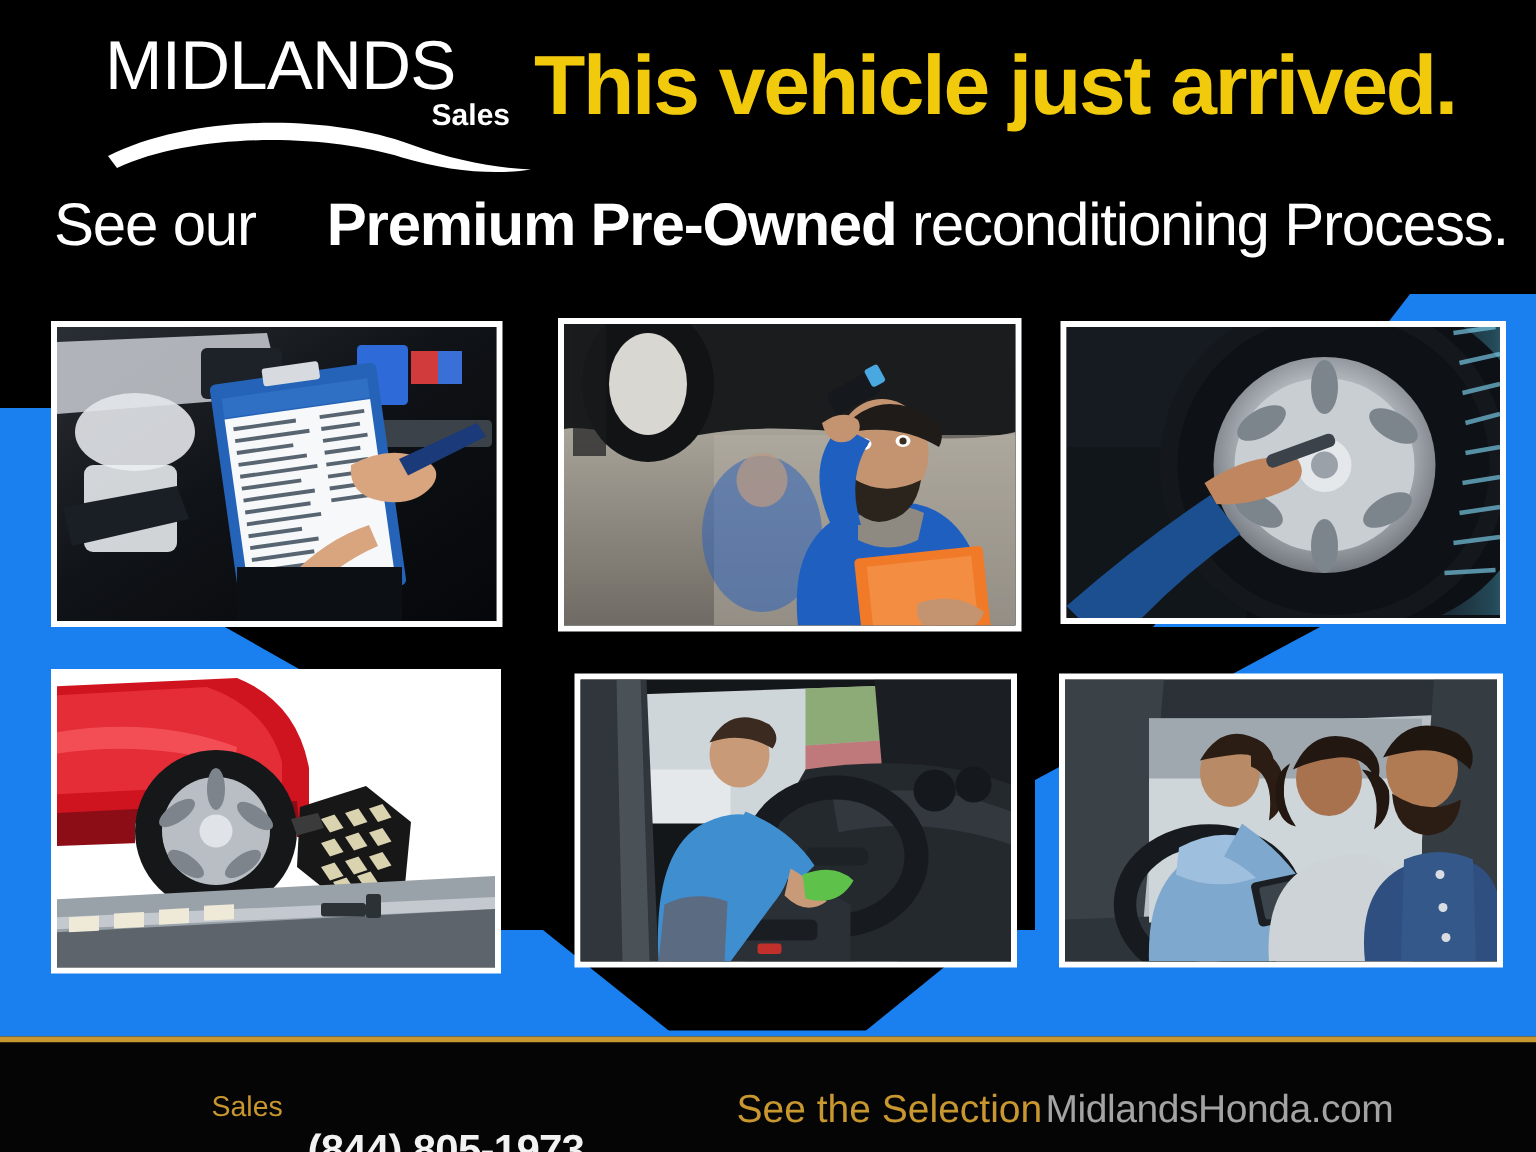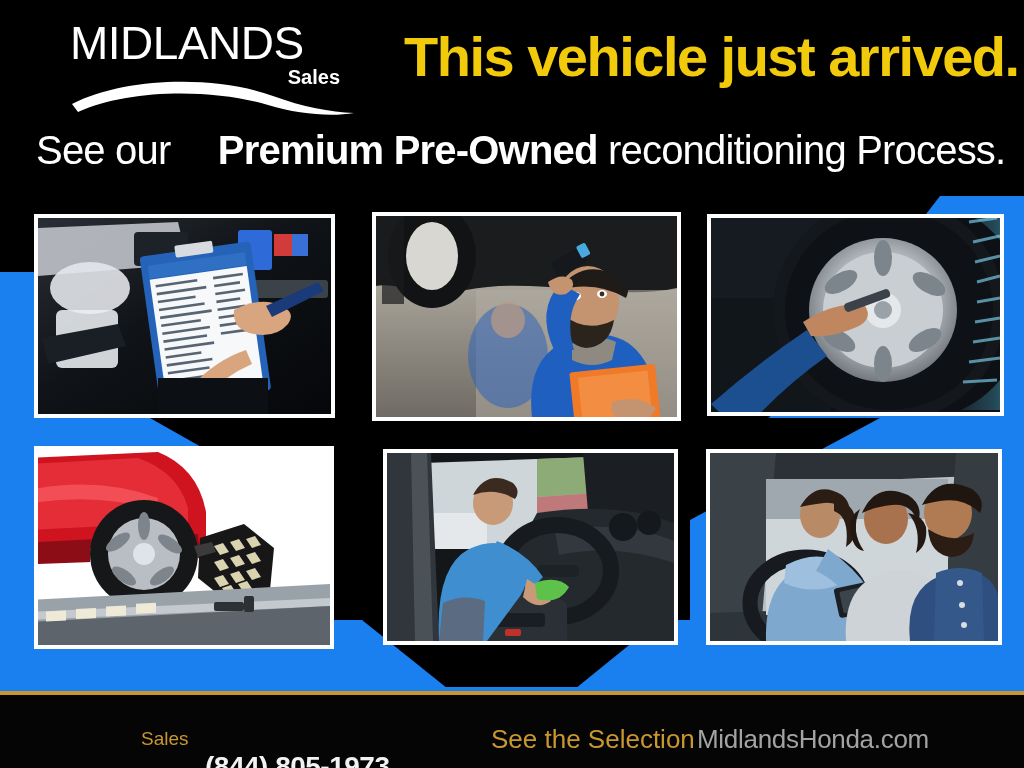--- a/index.html
+++ b/index.html
@@ -26,21 +26,21 @@
   .logo-sub{
     position:absolute;right:10px;top:48px;
     color:#ffffff;font-size:20px;line-height:22px;font-weight:700;
     letter-spacing:0px;white-space:nowrap;
   }
   .logo-swoosh{position:absolute;left:-2px;top:56px;width:290px;height:42px;}
 
   .headline{
     position:absolute;left:356px;top:26px;
     font-size:56px;line-height:62px;font-weight:700;letter-spacing:-1.5px;
-    color:#F2CA0C;white-space:nowrap;margin-left:48px;
+    color:#F2CA0C;white-space:nowrap;
   }
   .headline .gap{display:inline-block;width:14px;}
 
   .subhead{
     position:absolute;left:36px;top:126px;
     font-size:40px;line-height:48px;font-weight:400;letter-spacing:-0.8px;
     color:#ffffff;white-space:nowrap;
   }
   .subhead .hl{color:#ffffff;font-weight:700;margin-left:37px;}
 

